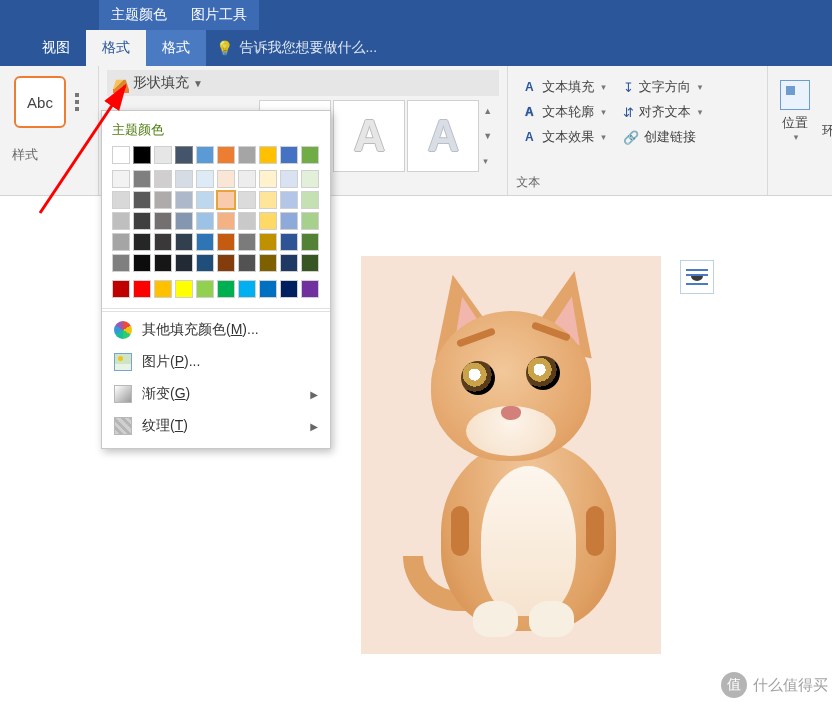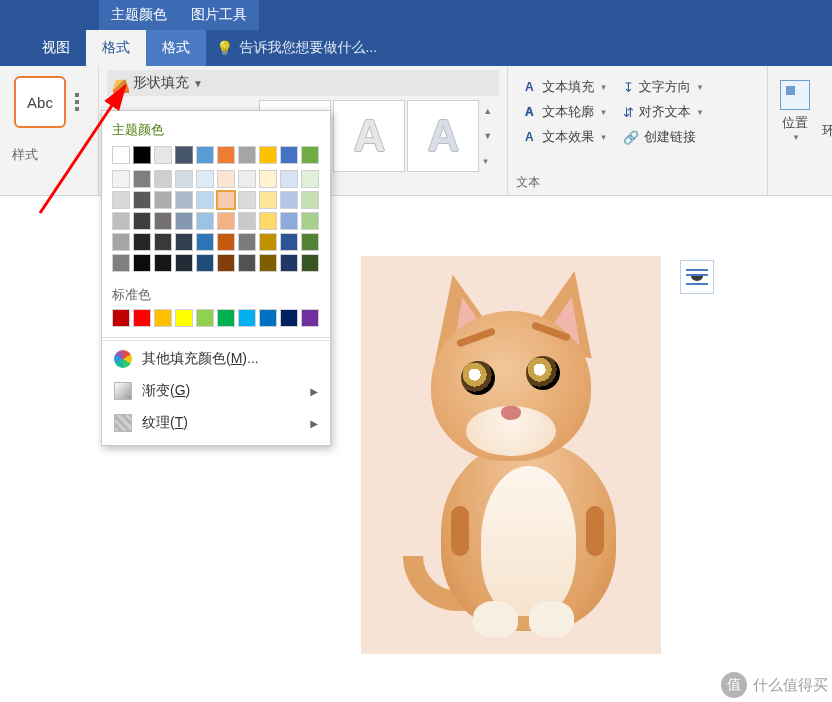--- a/index.html
+++ b/index.html
@@ -283,40 +283,45 @@
       <div class="sw" style="background: rgb(12, 12, 12);"></div>
       <div class="sw" style="background: rgb(23, 22, 22);"></div>
       <div class="sw" style="background: rgb(34, 42, 53);"></div>
       <div class="sw" style="background: rgb(30, 78, 121);"></div>
       <div class="sw" style="background: rgb(131, 60, 11);"></div>
       <div class="sw" style="background: rgb(82, 82, 82);"></div>
       <div class="sw" style="background: rgb(127, 96, 0);"></div>
       <div class="sw" style="background: rgb(31, 56, 100);"></div>
       <div class="sw" style="background: rgb(55, 86, 35);"></div>
     </div>
-  <div class="std-label">标准色</div>
   <div class="std-grid" id="std-row">
       <div class="sw" style="background: rgb(192, 0, 0);"></div>
       <div class="sw" style="background: rgb(255, 0, 0);"></div>
       <div class="sw" style="background: rgb(255, 192, 0);"></div>
       <div class="sw" style="background: rgb(255, 255, 0);"></div>
       <div class="sw" style="background: rgb(146, 208, 80);"></div>
       <div class="sw" style="background: rgb(0, 176, 80);"></div>
       <div class="sw" style="background: rgb(0, 176, 240);"></div>
       <div class="sw" style="background: rgb(0, 112, 192);"></div>
       <div class="sw" style="background: rgb(0, 32, 96);"></div>
       <div class="sw" style="background: rgb(112, 48, 160);"></div>
     </div>
   <div class="sep"></div>
   <div class="sep"></div>
   <div class="dd-item">
     <span class="dd-ico">
         <span class="wheel-ico"></span>
       </span>
     <span><span>其他填充颜色</span>(<span class="key">M</span>)<span>...</span></span>
+  </div>
+  <div class="dd-item">
+    <span class="dd-ico">
+        <span class="pic-ico"></span>
+      </span>
+    <span><span>图片</span>(<span class="key">P</span>)<span>...</span></span>
   </div>
   <div class="dd-item">
     <span class="dd-ico">
         <span class="grad-ico"></span>
       </span>
     <span><span>渐变</span>(<span class="key">G</span>)</span>
     <span class="tri">▶</span>
   </div>
   <div class="dd-item">
     <span class="dd-ico">

